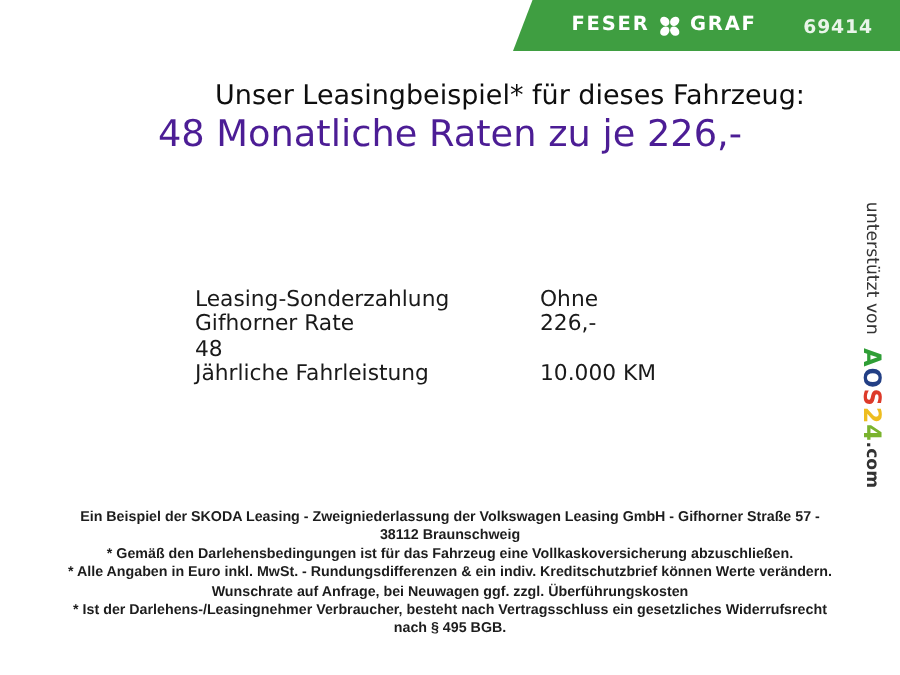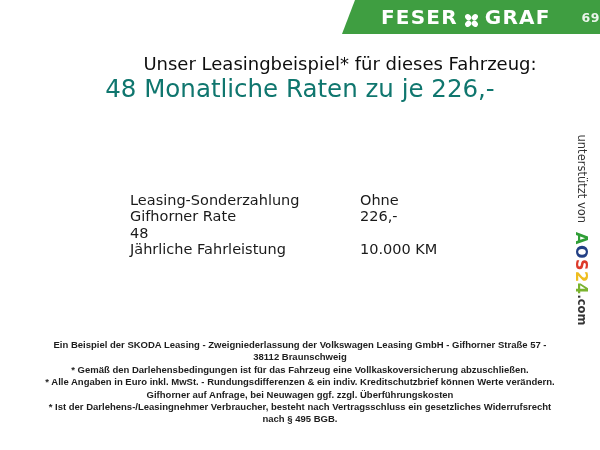--- a/index.html
+++ b/index.html
@@ -9,35 +9,35 @@
   }
   
   .banner{
     position:absolute;top:0;left:0;width:600px;height:34px;background:#3f9e41;
     clip-path:polygon(355px 0,600px 0,600px 34px,342px 34px);
   }
   .banner-inner{
     position:absolute;left:381px;top:0;height:34px;display:flex;align-items:center;
   }
   .brand{
-    display:flex;align-items:flex-end;color:#ffffff;font-weight:bold;
-    font-size:20px;letter-spacing:1.2px;
+    display:flex;align-items:flex-start;color:#ffffff;font-weight:bold;
+    font-size:13px;letter-spacing:1.2px;
   }
   .clover{display:inline-flex;margin:0 5px;}
   .offer-id{
     margin-left:31px;color:#e9f4e9;font-size:12.5px;font-weight:bold;letter-spacing:0.6px;
   }
   
   .heading1{
     position:absolute;top:53px;left:0;width:600px;text-align:center;
     font-size:18px;line-height:21px;color:#0e0e0e;padding-left:40px;
   }
   .heading2{
     position:absolute;top:74px;left:0;width:600px;text-align:center;
-    font-size:24.5px;line-height:30px;color:#0f766e;
+    font-size:24.5px;line-height:30px;color:#4c1d95;
   }
   
   .details{
     position:absolute;left:130px;top:181px;
     font-size:14.5px;line-height:16.4px;color:#1a1a1a;margin-top:11px;
   }
   .details .row{display:flex;}
   .details .label{width:230px;}
   
   .support{
@@ -111,18 +111,18 @@
       <span style="color: rgb(122, 179, 46);">4</span>
     </span>
     <span class="aos-suffix">.com</span>
   </div>
 
   <div class="footer">
     <div>Ein Beispiel der SKODA Leasing - Zweigniederlassung der Volkswagen Leasing GmbH - Gifhorner Straße 57 -</div>
     <div>38112 Braunschweig</div>
     <div>* Gemäß den Darlehensbedingungen ist für das Fahrzeug eine Vollkaskoversicherung abzuschließen.</div>
     <div>* Alle Angaben in Euro inkl. MwSt. - Rundungsdifferenzen &amp; ein indiv. Kreditschutzbrief können Werte verändern.</div>
-    <div>Gifhorner auf Anfrage, bei Neuwagen ggf. zzgl. Überführungskosten</div>
+    <div>Wunschrate auf Anfrage, bei Neuwagen ggf. zzgl. Überführungskosten</div>
     <div>* Ist der Darlehens-/Leasingnehmer Verbraucher, besteht nach Vertragsschluss ein gesetzliches Widerrufsrecht</div>
     <div>nach § 495 BGB.</div>
   </div>
 
 </div>
 
 </body></html>

